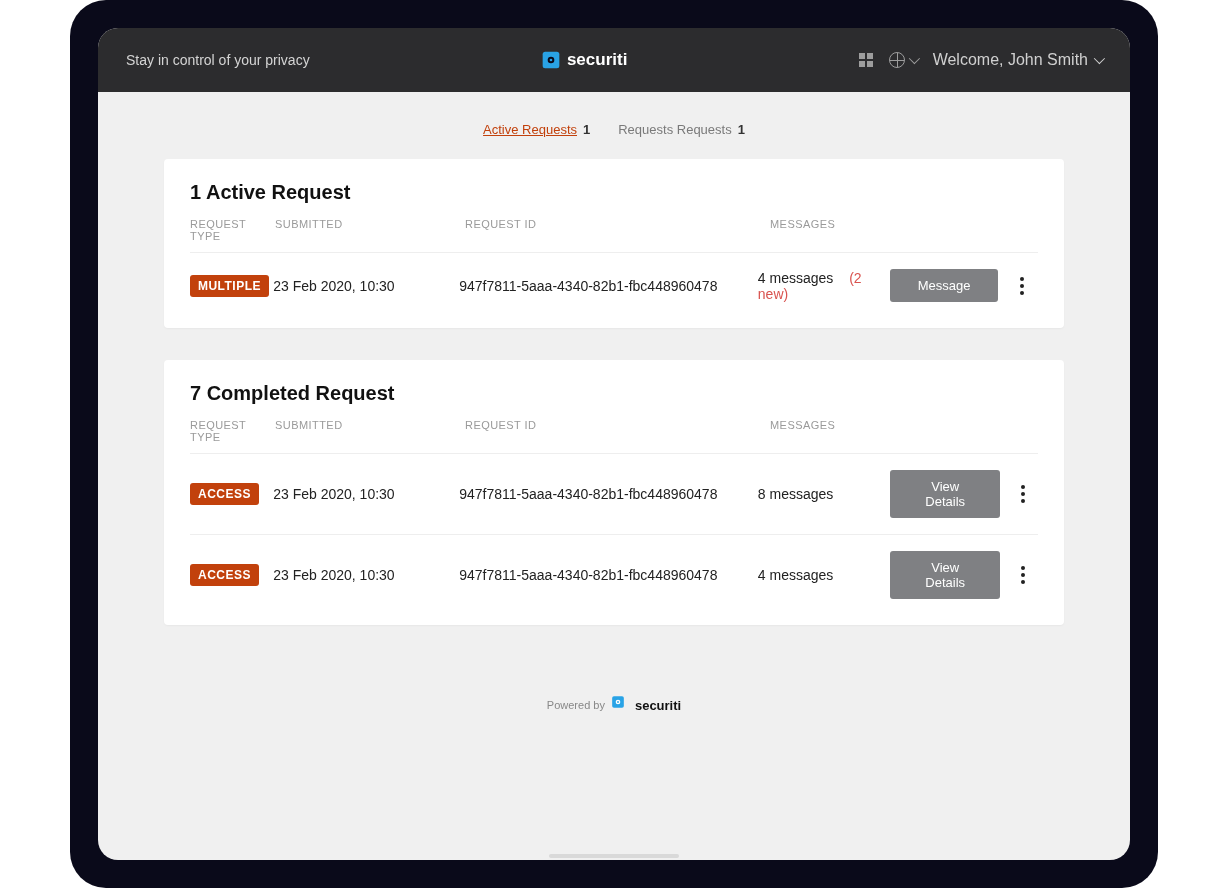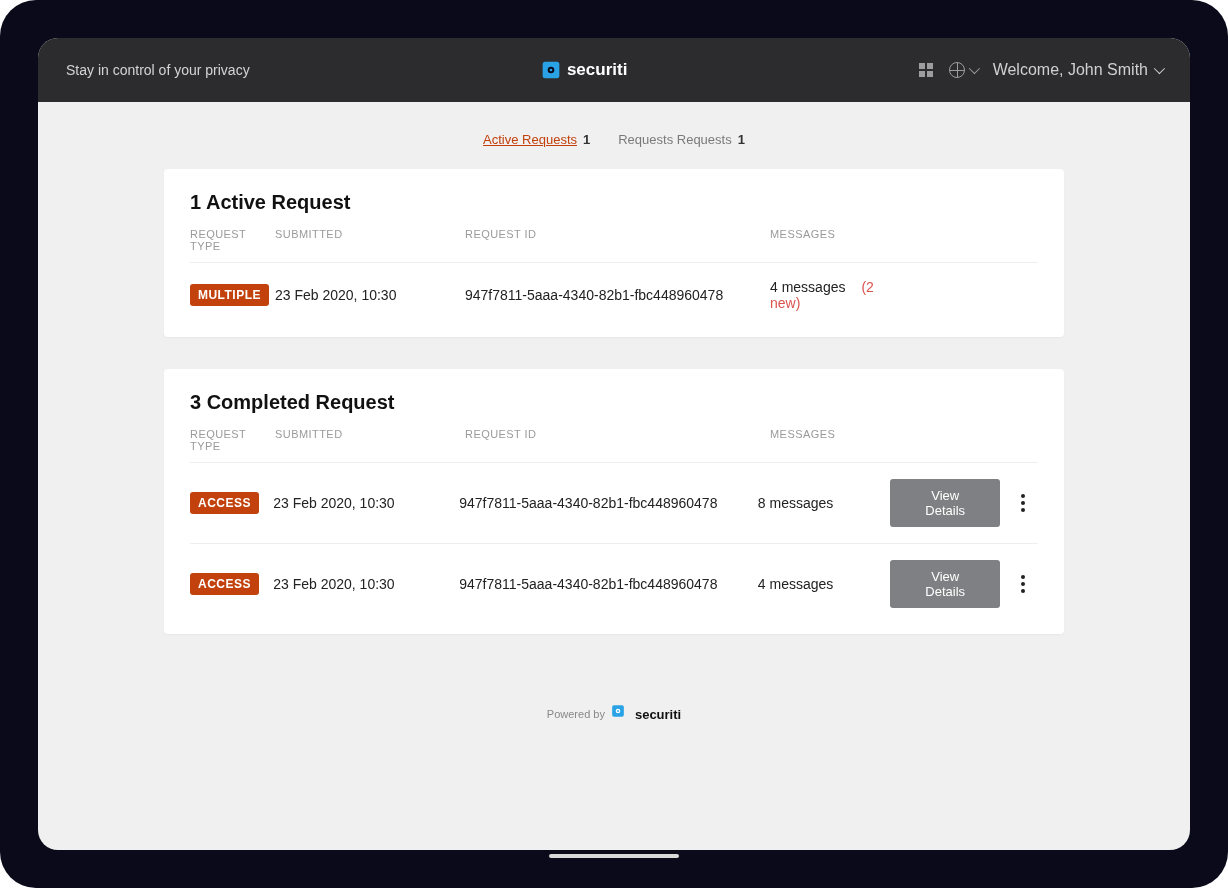--- a/index.html
+++ b/index.html
@@ -5,25 +5,25 @@
   * { box-sizing: border-box; margin: 0; padding: 0; }
   body {
     font-family: -apple-system, BlinkMacSystemFont, "Segoe UI", Helvetica, Arial, sans-serif;
     background: #fff;
     display: flex;
     justify-content: center;
     align-items: flex-start;
     min-height: 888px;
   }
   .device-frame {
-    width: 1228px;
+    width: 1088px;
     height: 888px;
     background: #0a0a1a;
     border-radius: 36px;
-    padding: 38px;
+    padding: 28px;
     position: relative;
   }
   .screen {
     width: 100%;
     height: 100%;
     background: #f0f0f0;
     border-radius: 20px;
     overflow: hidden;
     display: flex;
     flex-direction: column;
@@ -253,25 +253,33 @@
           <div class="col-act"></div>
         </div>
         <div class="row">
           <div class="col-type"><span class="badge">MULTIPLE</span></div>
           <div class="col-sub">23 Feb 2020, 10:30</div>
           <div class="col-id">947f7811-5aaa-4340-82b1-fbc448960478</div>
           <div class="col-msg">
             <span>4 messages</span>
             <span class="msg-new">(2 new)</span>
           </div>
+          <div class="col-act">
+            <button class="action-btn">Message</button>
+            <span class="kebab">
+                <span></span>
+                <span></span>
+                <span></span>
+              </span>
+          </div>
         </div>
       </div>
 
       <div class="card">
-        <h2 class="section-title">3 Completed Request</h2>
+        <h2 class="section-title">7 Completed Request</h2>
         <div class="table-head">
           <div class="col-type">REQUEST TYPE</div>
           <div class="col-sub">SUBMITTED</div>
           <div class="col-id">REQUEST ID</div>
           <div class="col-msg">MESSAGES</div>
           <div class="col-act"></div>
         </div>
 
         <div class="row">
           <div class="col-type"><span class="badge">ACCESS</span></div>

